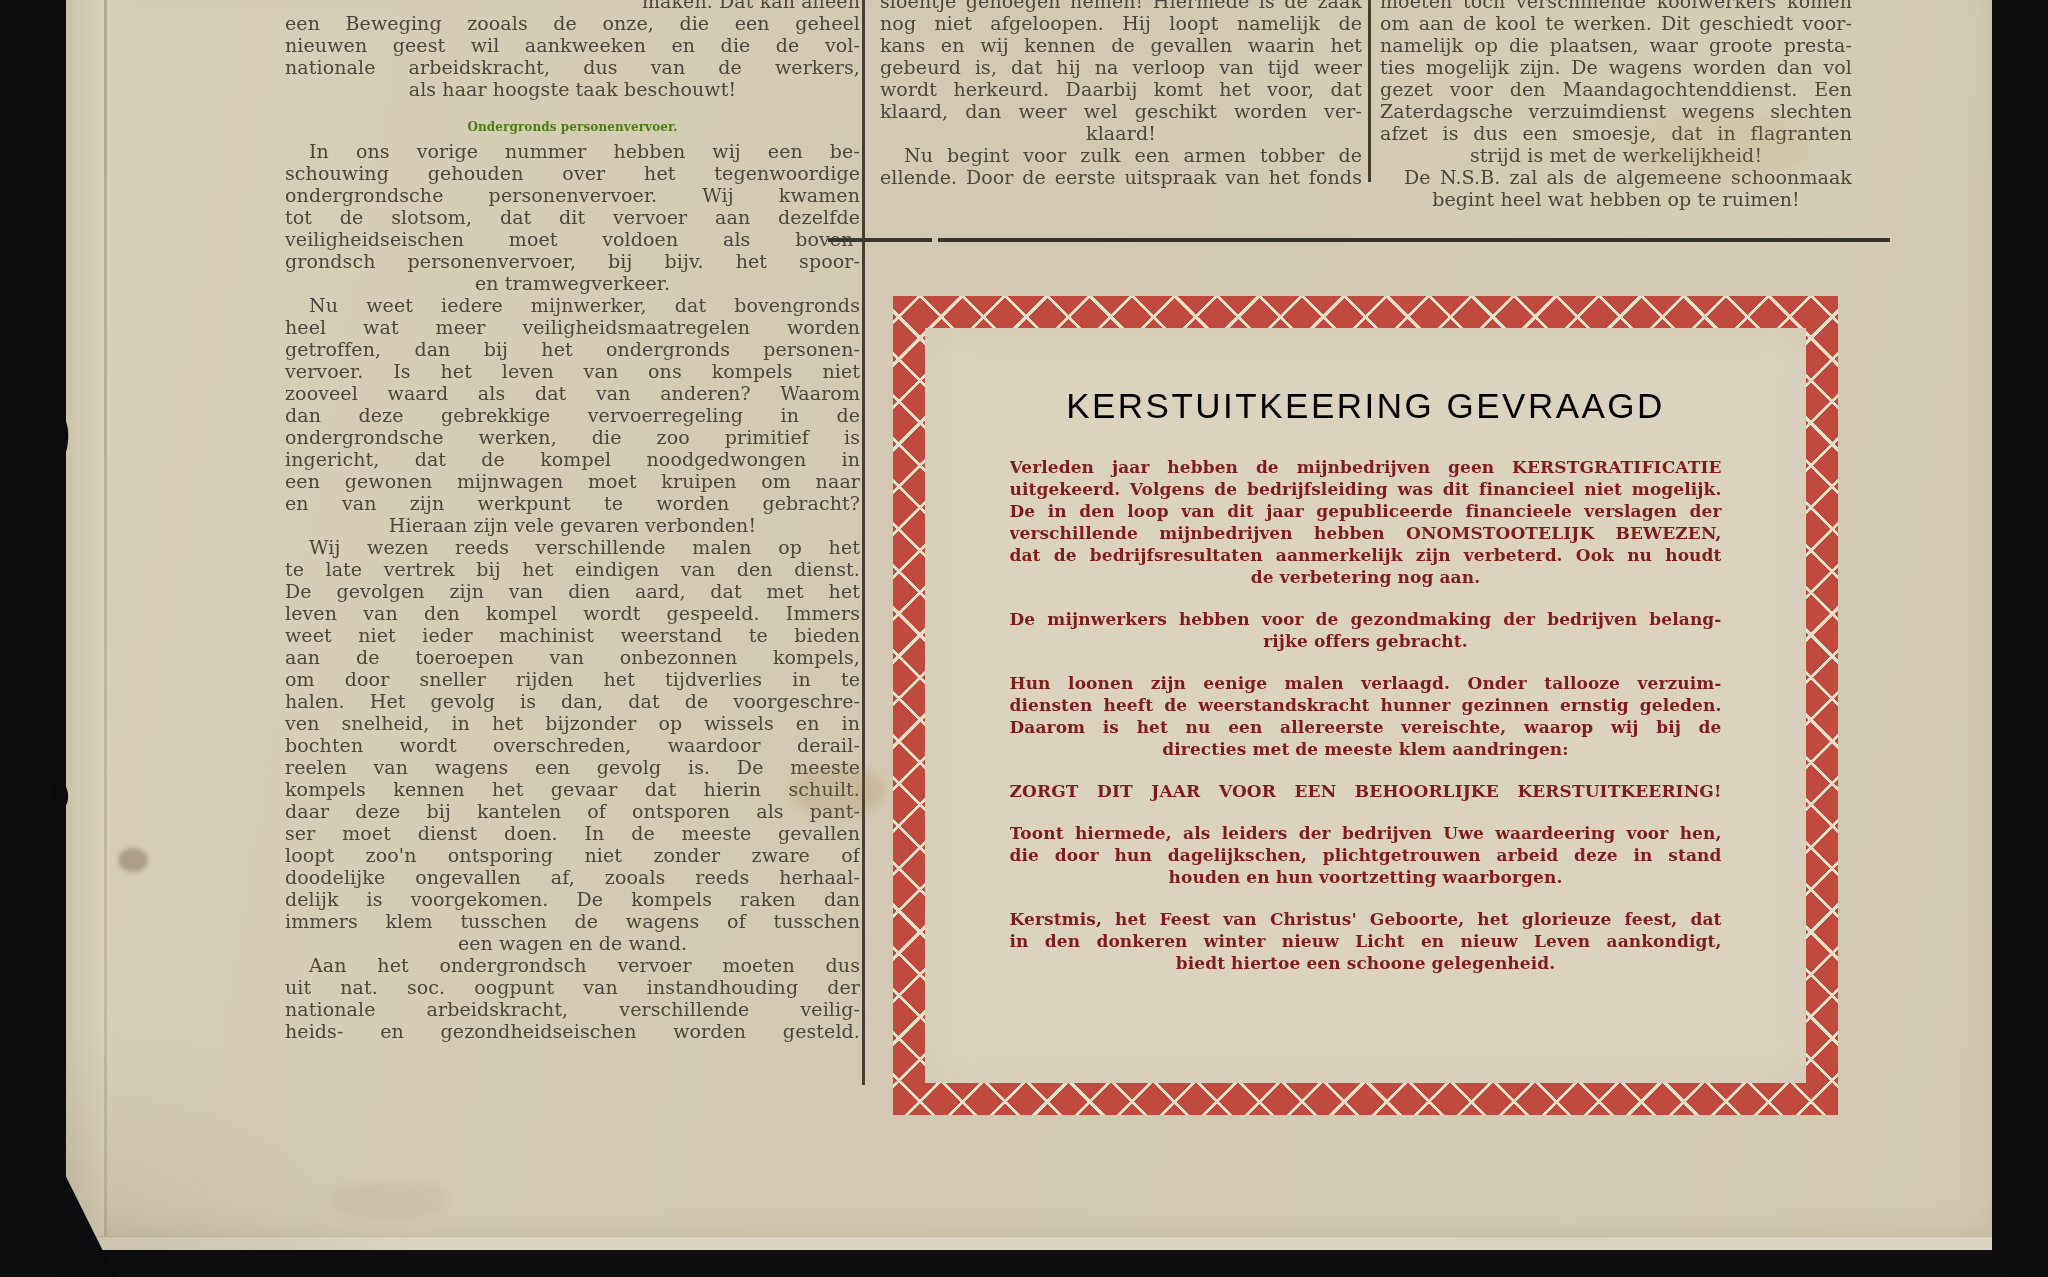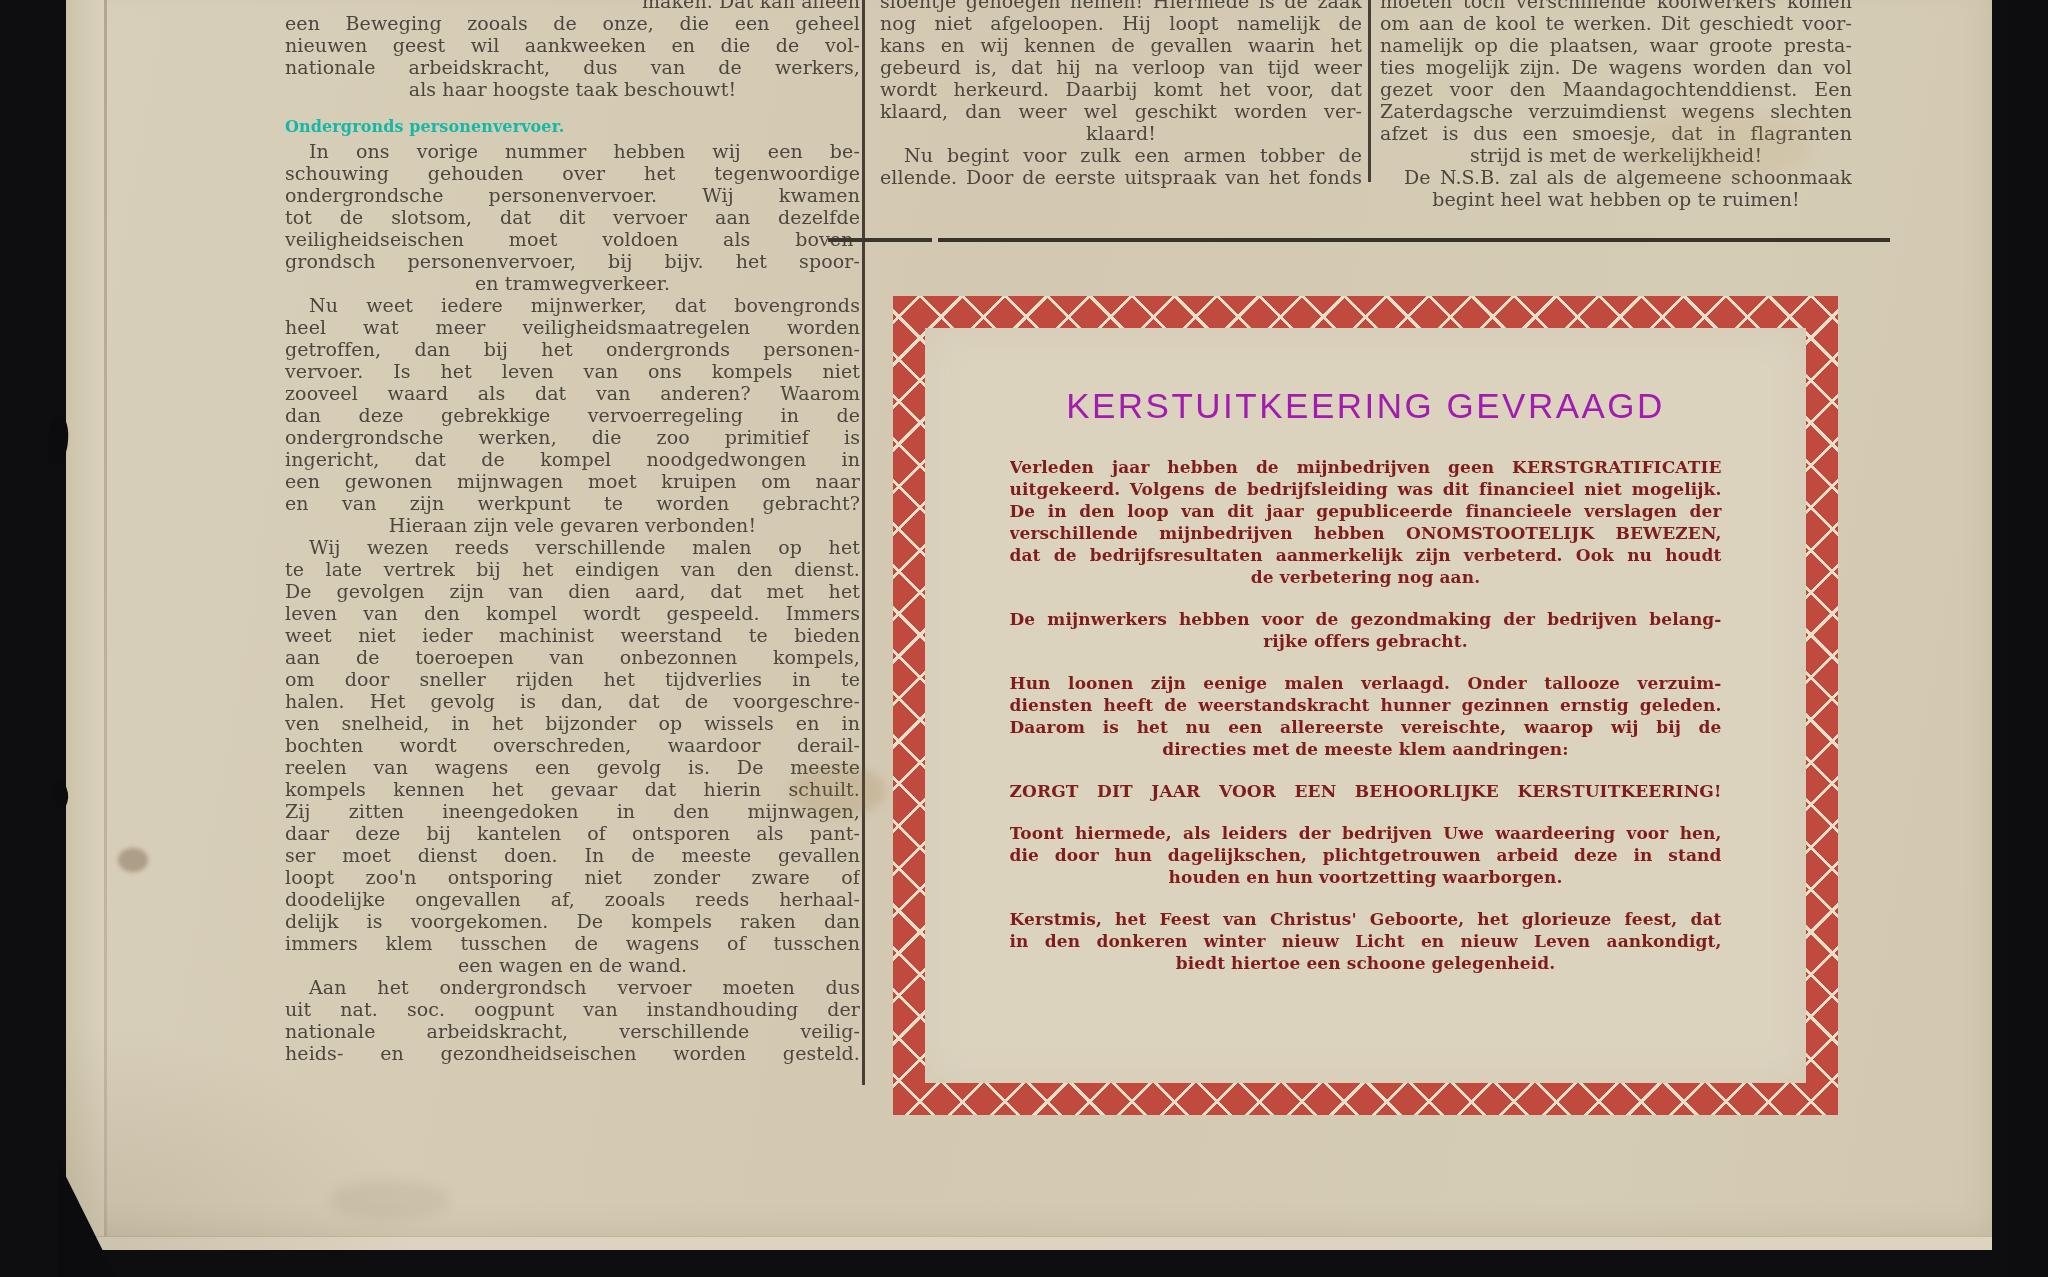--- a/index.html
+++ b/index.html
@@ -47,21 +47,21 @@
   .col { position:absolute; top:-10px; color:#4c463d; font-size:19px; }
   .col-left  { left:285px;  width:575px; }
   .col-mid   { left:880px;  width:482px; }
   .col-right { left:1380px; width:472px; }
   .ln { height:22px; line-height:22px; overflow:hidden; text-align:justify; letter-spacing:.1px; }
   .ln.j::after { content:""; display:inline-block; width:100%; height:0; }
   .ln.e { text-align:center; }
   .ln.in { text-indent:24px; }
   .ln.cut { text-align:right; }
   .ln.gap { height:14px; }
-  .ln.hd { height:26px; line-height:26px; font-weight:700; font-size:16px; color:#14b8a6; }
+  .ln.hd { height:26px; line-height:26px; text-align:center; font-weight:700; font-size:12px; color:#4d7c0f; }
   
   .vrule { position:absolute; width:3px; background:#453f36; }
   .vrule-1 { left:862px; top:0; height:1085px; }
   .vrule-2 { left:1368px; top:0; height:182px; }
   .hrule { position:absolute; left:828px; top:238px; width:1062px; height:4px;
     background:linear-gradient(90deg,#3a352d 0 104px, transparent 104px 110px, #37322b 110px); }
   
   .advert {
     position:absolute; left:893px; top:296px; width:945px; height:819px;
     box-sizing:border-box; padding:32px;
@@ -70,21 +70,21 @@
       repeating-linear-gradient(45deg,  transparent 0 27px, #e8dfc9 27px 30px),
       repeating-linear-gradient(-45deg, transparent 0 27px, #e8dfc9 27px 30px);
   }
   .advert-inner {
     width:100%; height:100%; background:#dcd3bf;
     box-shadow:inset 0 0 40px rgba(120,100,60,.08);
   }
   .advert-title {
     font-family:"Liberation Sans", sans-serif;
     font-size:35px; line-height:44px; letter-spacing:2.5px;
-    color:#a21caf; text-align:center; padding-top:56px;
+    color:#000000; text-align:center; padding-top:56px;
   }
   .advert-body {
     width:712px; margin:28px auto 0;
     font-weight:700; font-size:17px; color:#7f1d1d; letter-spacing:-.1px;
   }
   .advert-body .ln { height:22px; line-height:22px; }
   .advert-body .ln.gap { height:20px; }
 </style>
 </head>
 <body>
@@ -127,21 +127,20 @@
       <div class="ln j">De gevolgen zijn van dien aard, dat met het</div>
       <div class="ln j">leven van den kompel wordt gespeeld. Immers</div>
       <div class="ln j">weet niet ieder machinist weerstand te bieden</div>
       <div class="ln j">aan de toeroepen van onbezonnen kompels,</div>
       <div class="ln j">om door sneller rijden het tijdverlies in te</div>
       <div class="ln j">halen. Het gevolg is dan, dat de voorgeschre-</div>
       <div class="ln j">ven snelheid, in het bijzonder op wissels en in</div>
       <div class="ln j">bochten wordt overschreden, waardoor derail-</div>
       <div class="ln j">reelen van wagens een gevolg is. De meeste</div>
       <div class="ln j">kompels kennen het gevaar dat hierin schuilt.</div>
-      <div class="ln j">Zij zitten ineengedoken in den mijnwagen,</div>
       <div class="ln j">daar deze bij kantelen of ontsporen als pant-</div>
       <div class="ln j">ser moet dienst doen. In de meeste gevallen</div>
       <div class="ln j">loopt zoo'n ontsporing niet zonder zware of</div>
       <div class="ln j">doodelijke ongevallen af, zooals reeds herhaal-</div>
       <div class="ln j">delijk is voorgekomen. De kompels raken dan</div>
       <div class="ln j">immers klem tusschen de wagens of tusschen</div>
       <div class="ln e">een wagen en de wand.</div>
       <div class="ln j in">Aan het ondergrondsch vervoer moeten dus</div>
       <div class="ln j">uit nat. soc. oogpunt van instandhouding der</div>
       <div class="ln j">nationale arbeidskracht, verschillende veilig-</div>

